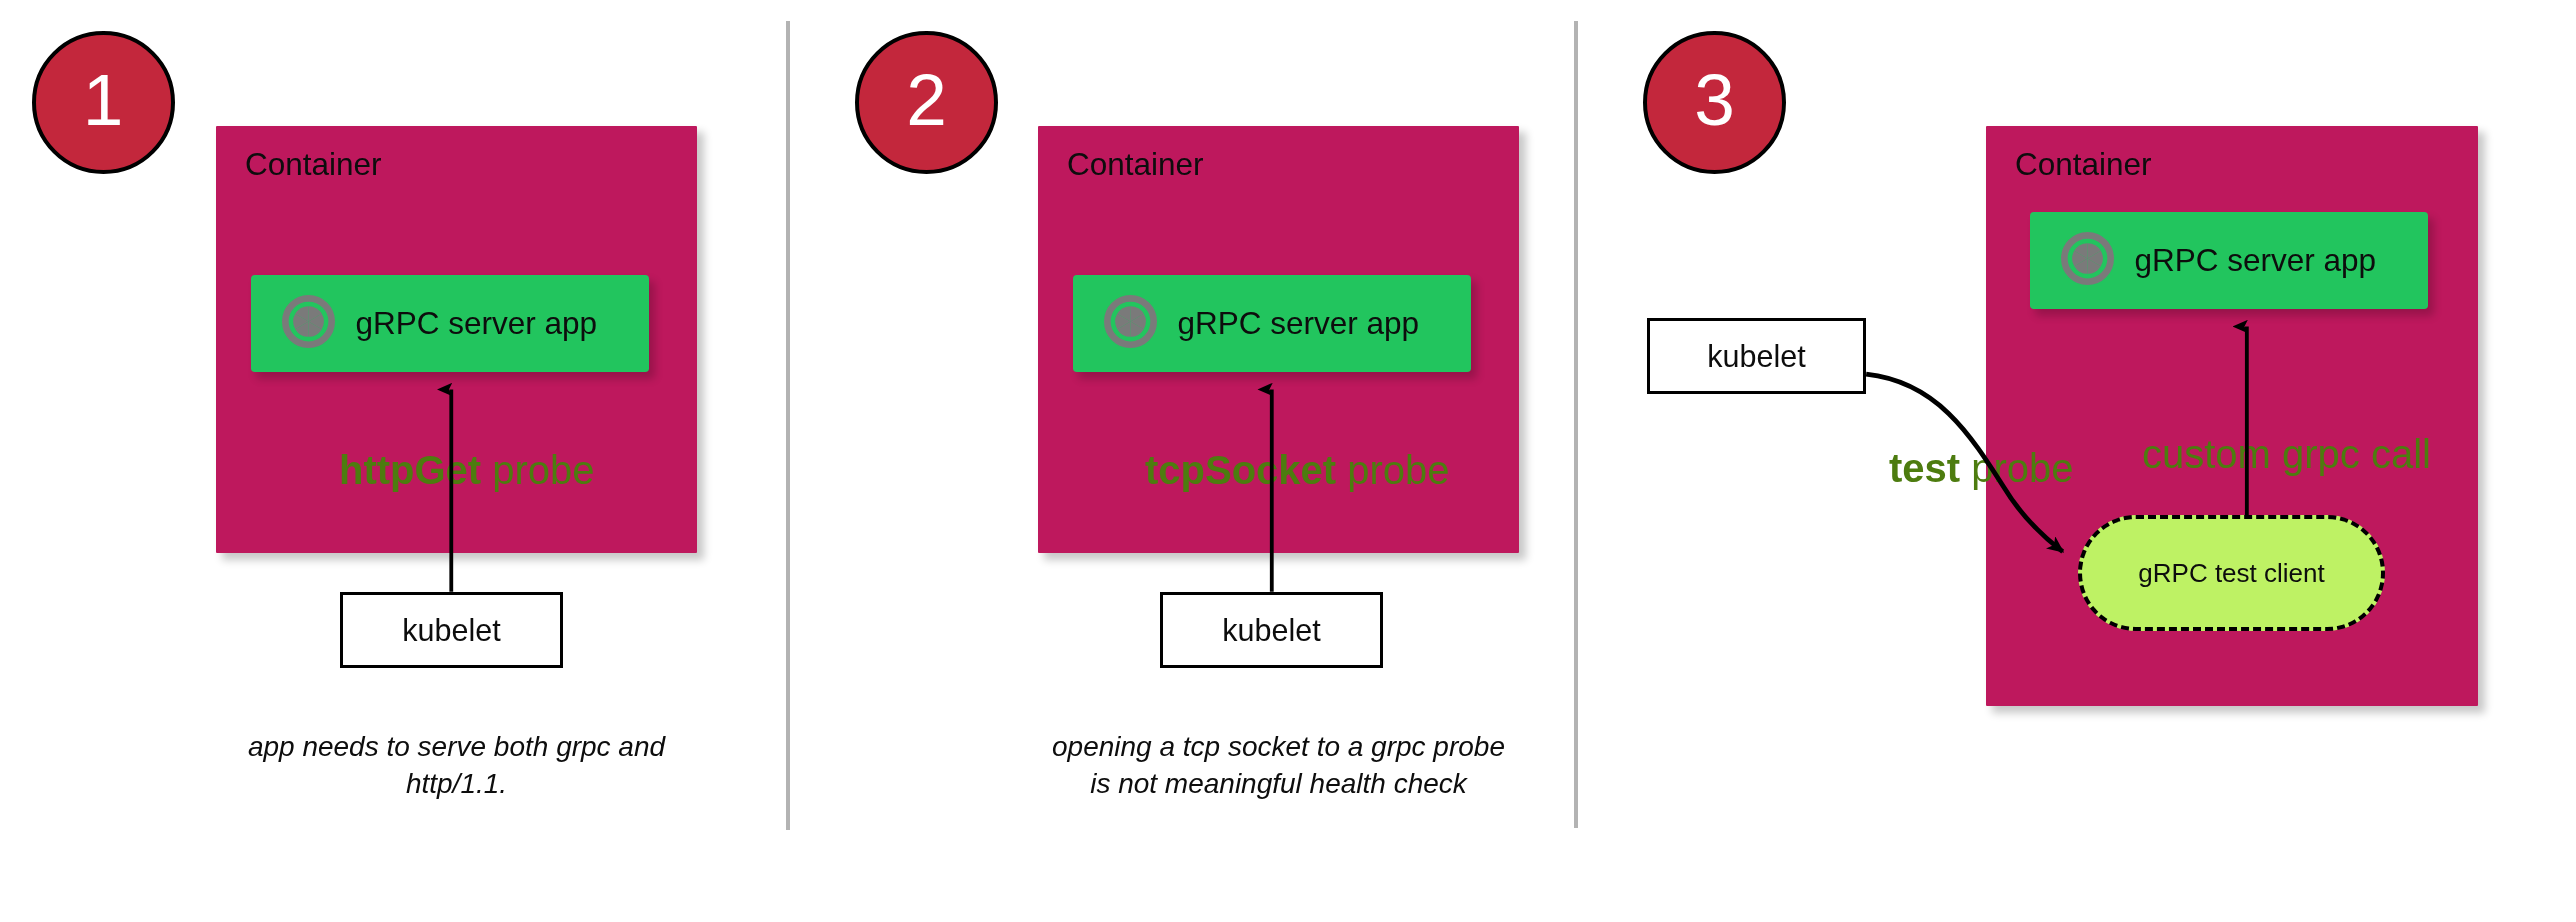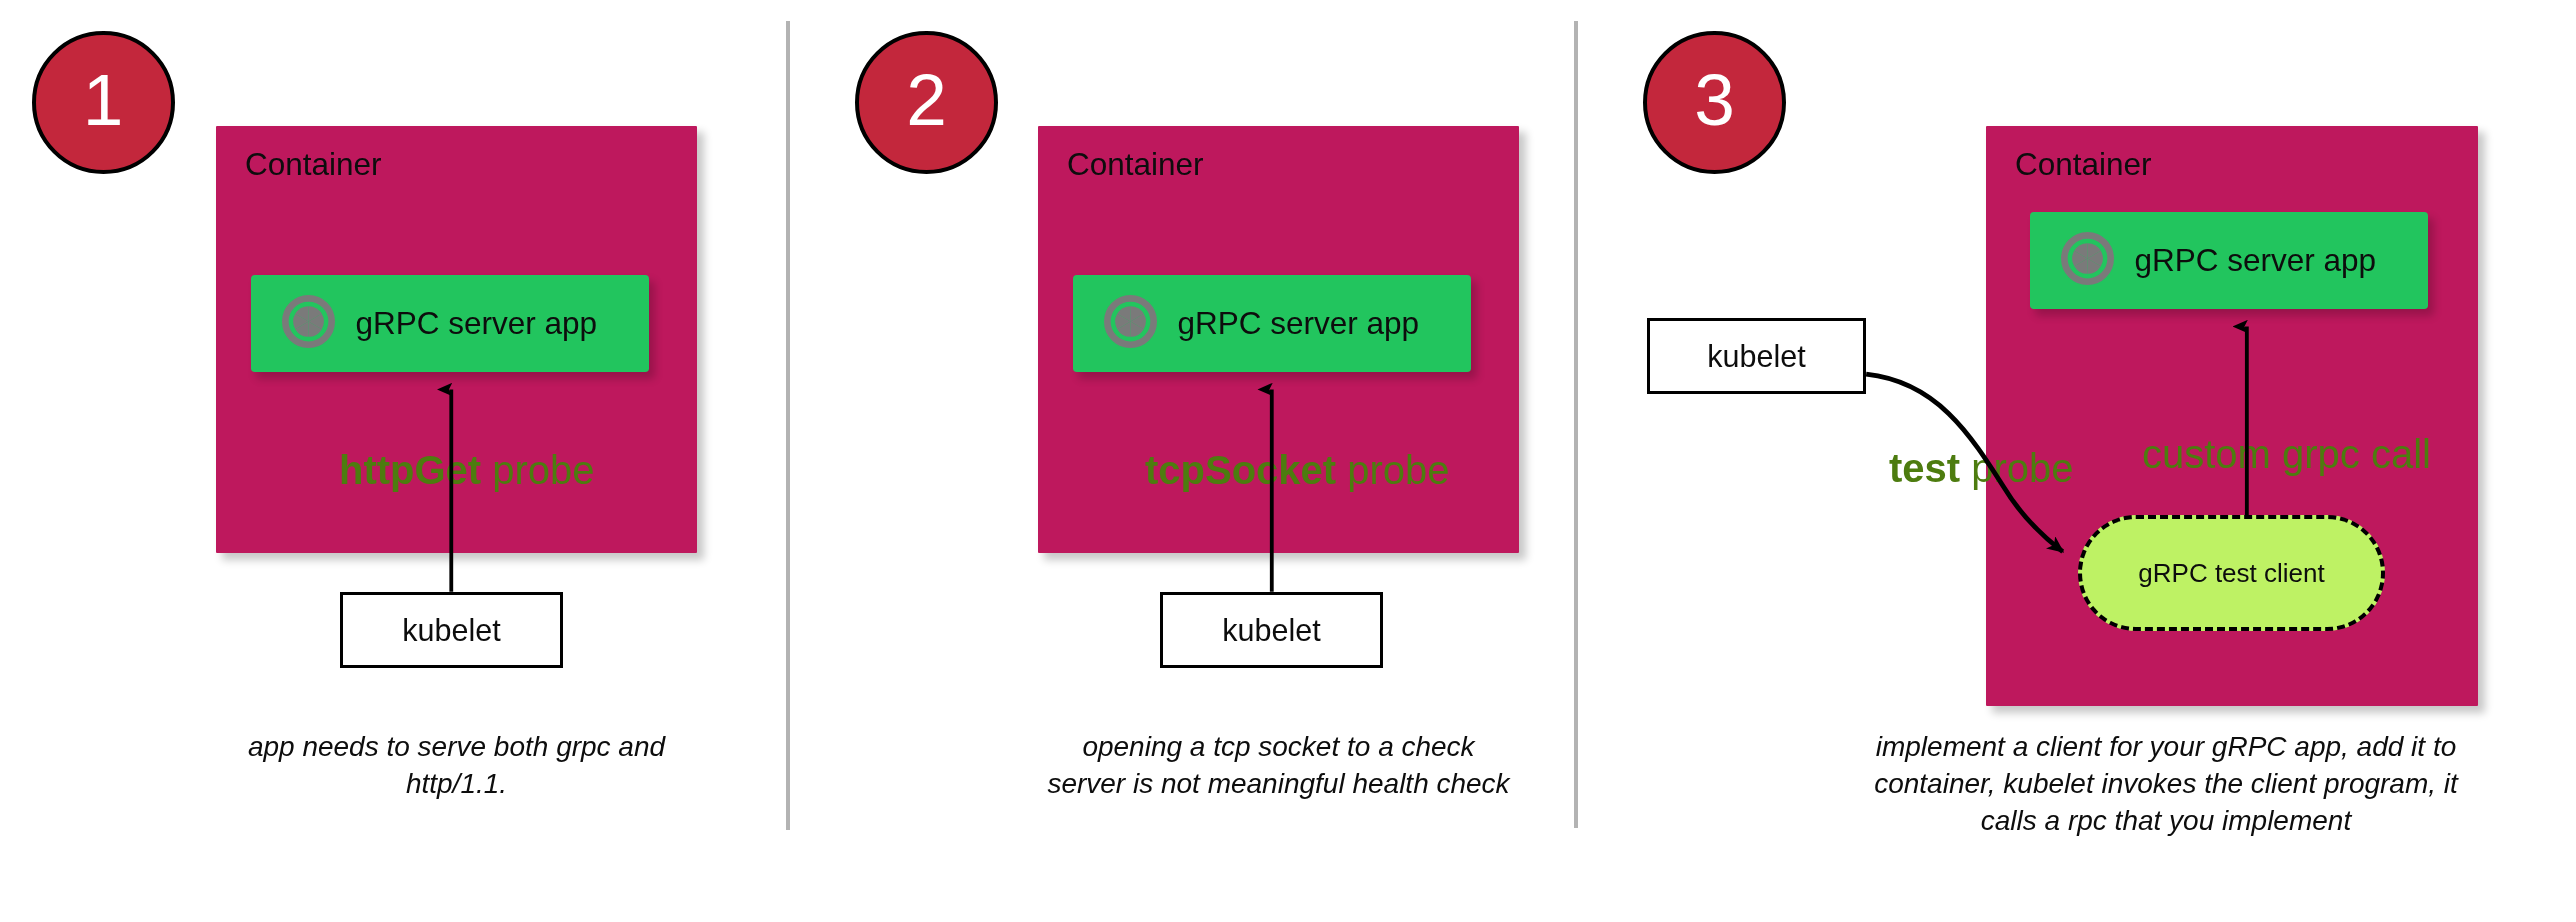--- a/index.html
+++ b/index.html
@@ -135,21 +135,21 @@
     </span>
     <span class="app-card-label">gRPC server app</span>
   </div>
 
   <div class="edge-label" style="left:1145px;top:450px;">
     <b>tcpSocket</b><span> probe</span>
   </div>
 
   <div class="plain-box" style="left:1160px;top:592px;width:223px;height:76px;">kubelet</div>
 
-  <div class="caption" style="left:1040px;top:729px;width:477px;">opening a tcp socket to a check server is not meaningful health check</div>
+  <div class="caption" style="left:1040px;top:729px;width:477px;">opening a tcp socket to a grpc probe is not meaningful health check</div>
 
   <div class="badge" style="left:1643px;top:30.5px;">3</div>
 
   <div class="container-box" style="left:1986px;top:86px;width:492px;height:580px;">
     <div class="container-label">Container</div>
   </div>
 
   <div class="app-card" style="left:2030px;top:212px;width:398px;height:97px;">
     <span class="grpc-icon">
       <svg width="53" height="53" viewBox="0 0 64 64">
@@ -170,21 +170,20 @@
   <div class="plain-box" style="left:1647px;top:318px;width:219px;height:76px;">kubelet</div>
 
   <div class="edge-label" style="left:1889px;top:448px;">
     <b>test</b><span> probe</span>
   </div>
 
   <div class="edge-label" style="left:2095px;top:434px;margin-left:47px;">custom grpc call</div>
 
   <div class="dashed-box" style="left:2078px;top:515px;width:307px;height:116px;">gRPC test client</div>
 
-  <div class="caption" style="left:1851px;top:729px;width:630px;">implement a client for your gRPC app, add it to container, kubelet invokes the client program, it calls a rpc that you implement</div>
 
   <svg class="wires" viewBox="0 0 2700 967" xmlns="http://www.w3.org/2000/svg">
     <defs>
       <marker id="arrowUp" markerWidth="14" markerHeight="16" refX="7" refY="15" orient="auto" markerUnits="userSpaceOnUse">
         <path d="M7 0 L14 16 L7 12.5 L0 16 Z" fill="#000000"></path>
       </marker>
       <marker id="arrowCurve" markerWidth="18" markerHeight="16" refX="16" refY="8" orient="auto" markerUnits="userSpaceOnUse">
         <path d="M18 8 L0 0 L4.5 8 L0 16 Z" fill="#000000"></path>
       </marker>
     </defs>

